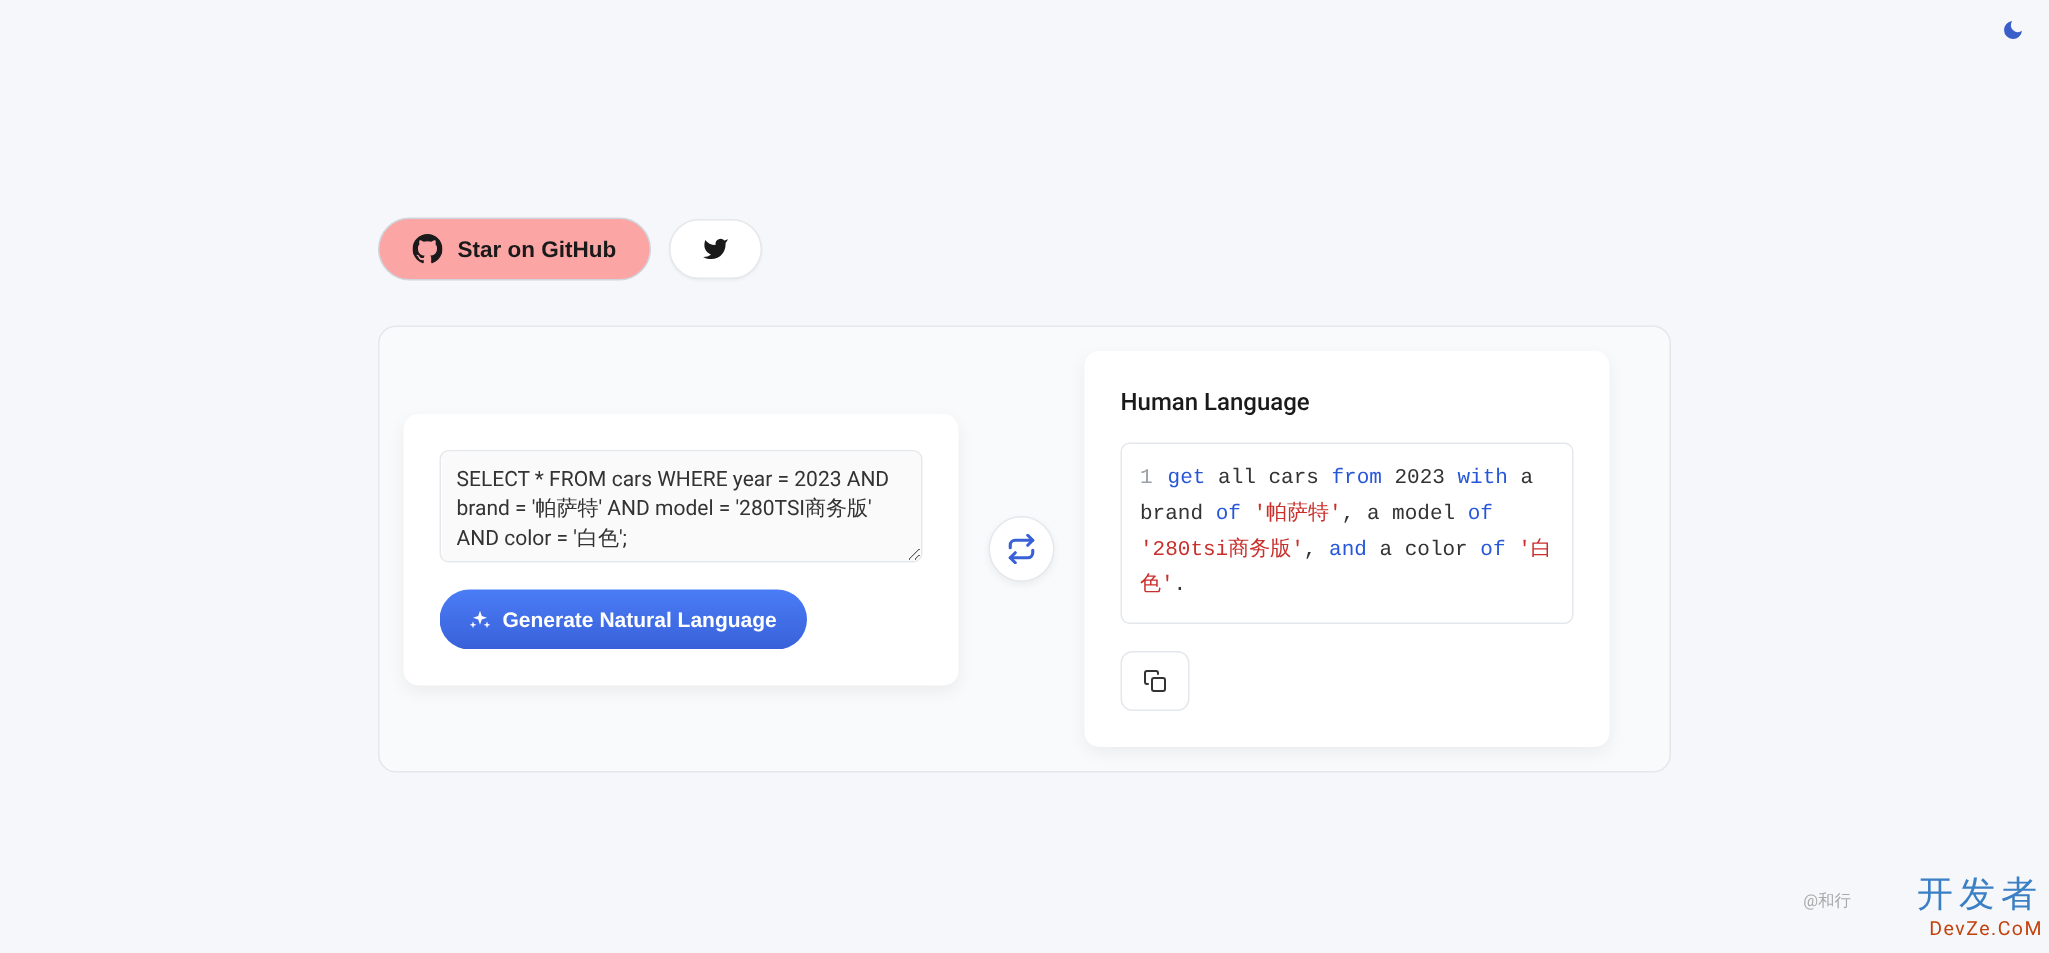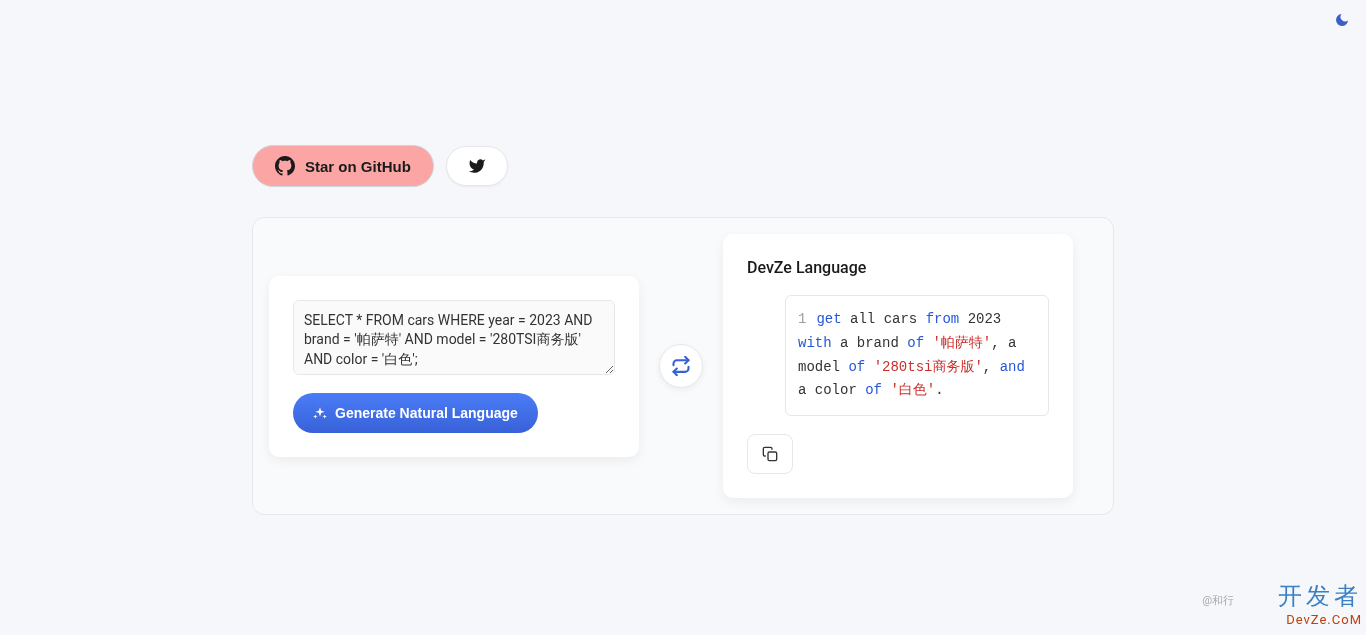--- a/index.html
+++ b/index.html
@@ -147,21 +147,20 @@
       box-shadow: 0 2px 6px rgba(0,0,0,0.06);
     }
     .output-box {
       border: 1px solid #e4e7ec;
       border-radius: 6px;
       padding: 12px;
       font-family: "Courier New", monospace;
       font-size: 14px;
       line-height: 1.7;
       min-height: 105px;
-      margin-left: 38px;
     }
     .line-num {
       color: #9aa0a6;
       margin-right: 10px;
     }
     .kw-blue { color: #2757d9; }
     .kw-red { color: #c9302c; }
     .txt-norm { color: #333; }
     .copy-btn {
       margin-top: 18px;
@@ -238,21 +237,21 @@
     <button class="swap-btn">
       <svg width="20" height="20" viewBox="0 0 24 24" fill="none" stroke="#3861d8" stroke-width="2.5" stroke-linecap="round" stroke-linejoin="round">
           <polyline points="17 1 21 5 17 9"></polyline>
           <path d="M3 11V9a4 4 0 0 1 4-4h14"></path>
           <polyline points="7 23 3 19 7 15"></polyline>
           <path d="M21 13v2a4 4 0 0 1-4 4H3"></path>
         </svg>
     </button>
 
     <div class="card card-right">
-      <div class="card-title">DevZe Language</div>
+      <div class="card-title">Human Language</div>
       <div class="output-box">
         <span class="line-num">1</span><span class="kw-blue">get</span><span class="txt-norm"> all cars </span><span class="kw-blue">from</span><span class="txt-norm"> 2023 </span><span class="kw-blue">with</span><span class="txt-norm"> a brand </span><span class="kw-blue">of</span><span class="txt-norm"> </span><span class="kw-red">'帕萨特'</span><span class="txt-norm">, a model </span><span class="kw-blue">of</span><span class="txt-norm"> </span><span class="kw-red">'280tsi商务版'</span><span class="txt-norm">, </span><span class="kw-blue">and</span><span class="txt-norm"> a color </span><span class="kw-blue">of</span><span class="txt-norm"> </span><span class="kw-red">'白色'</span><span class="txt-norm">.</span>
       </div>
       <button class="copy-btn">
         <svg width="16" height="16" viewBox="0 0 24 24" fill="none" stroke="#333" stroke-width="2" stroke-linecap="round" stroke-linejoin="round">
             <rect x="9" y="9" width="13" height="13" rx="2" ry="2"></rect>
             <path d="M5 15H4a2 2 0 0 1-2-2V4a2 2 0 0 1 2-2h9a2 2 0 0 1 2 2v1"></path>
           </svg>
       </button>
     </div>

